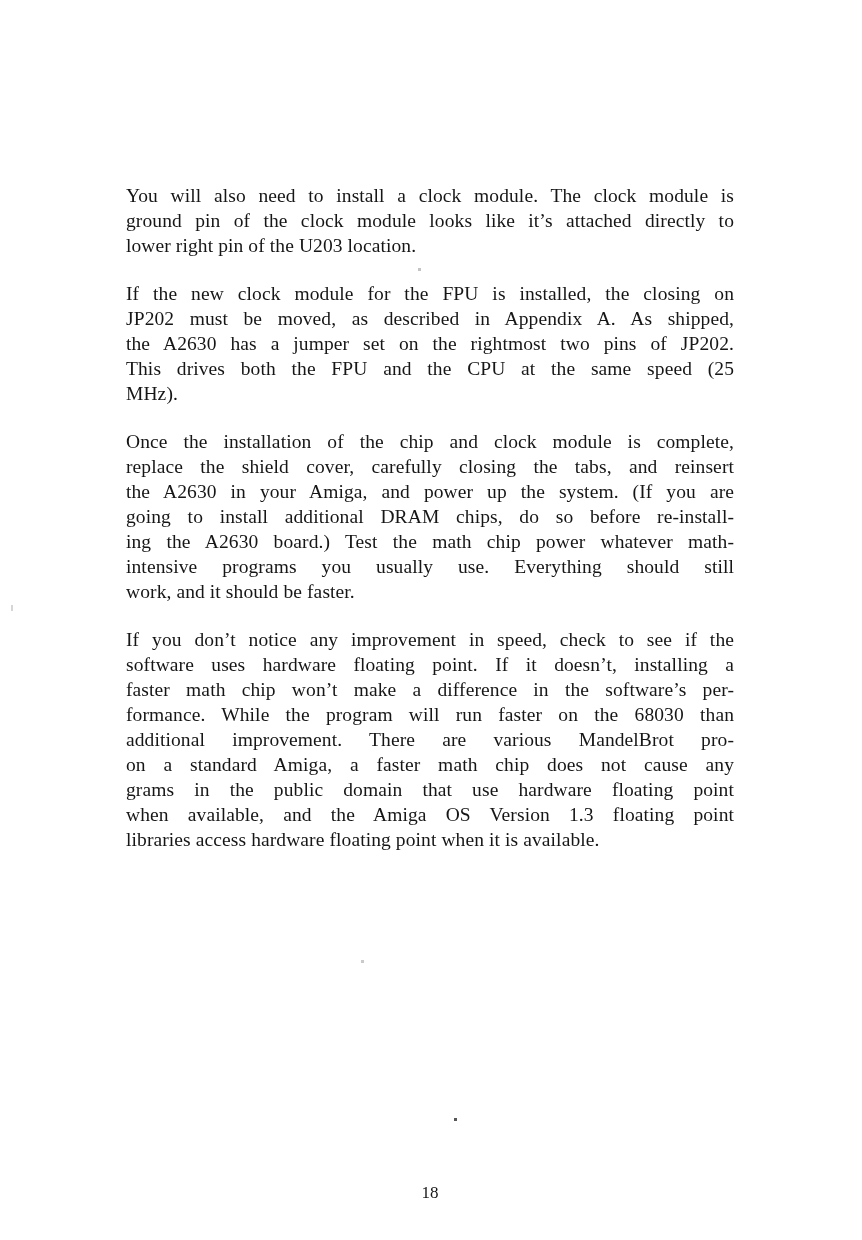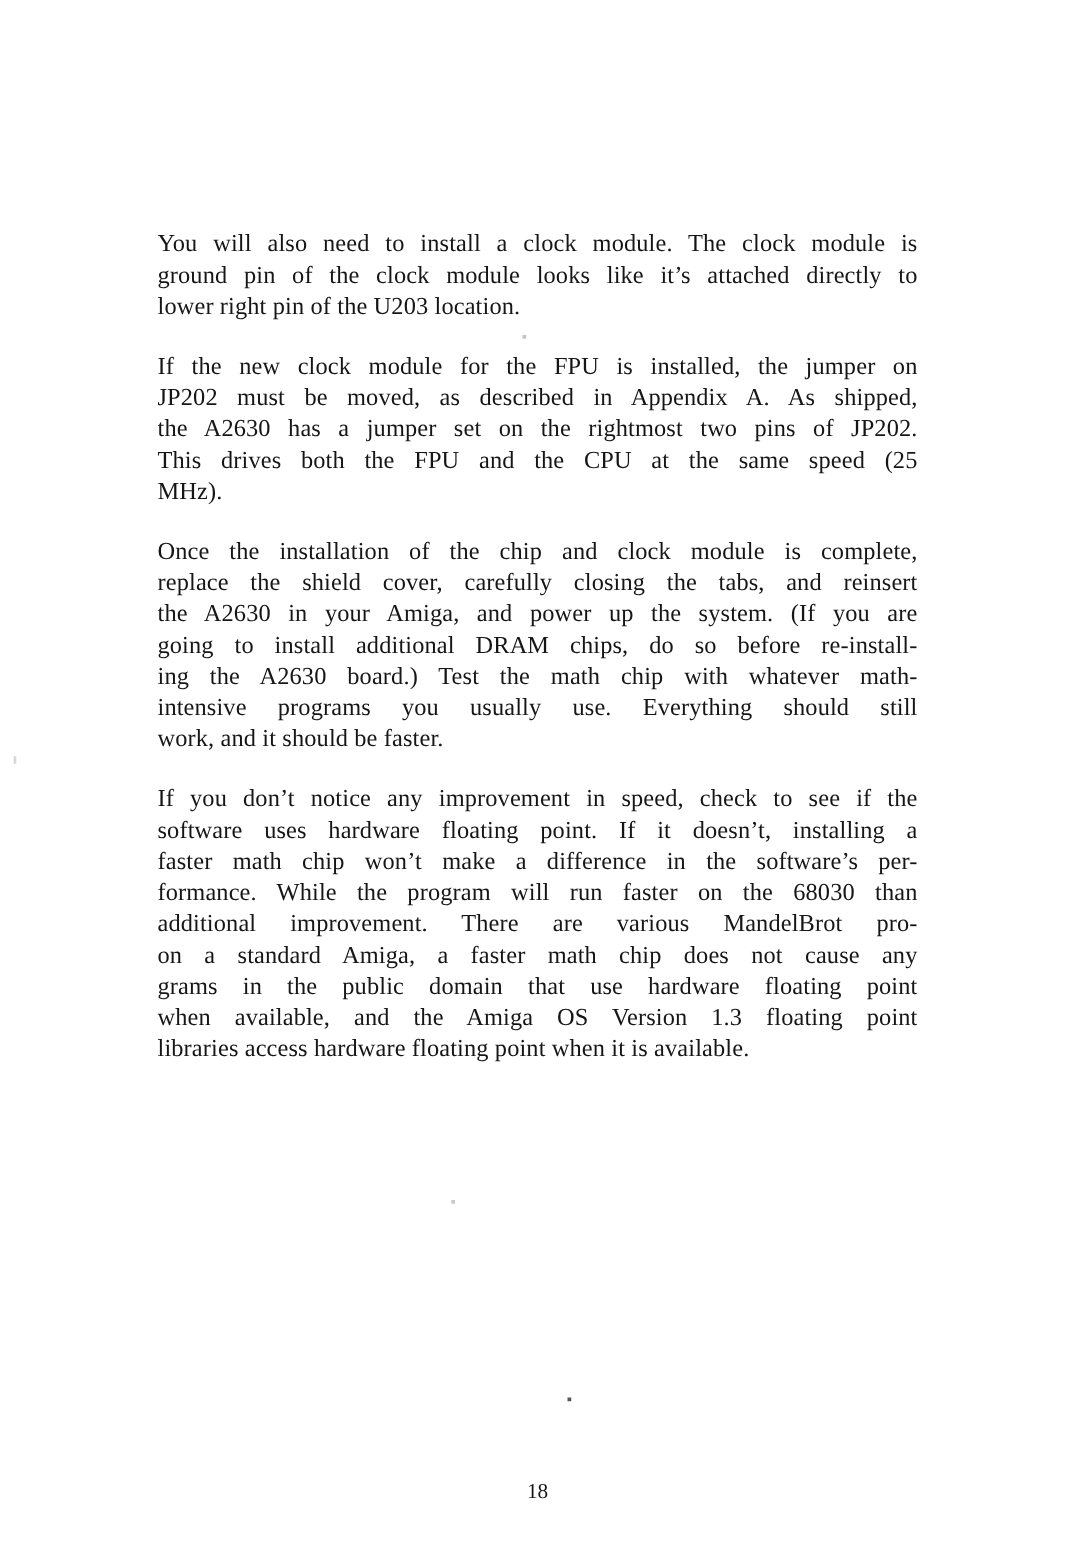--- a/index.html
+++ b/index.html
@@ -66,32 +66,32 @@
 
 <div class="page">
 
   <div class="text-block">
       <div class="para">
         <div class="line">You will also need to install a clock module. The clock module is</div>
         <div class="line">ground pin of the clock module looks like it’s attached directly to</div>
         <div class="line last">lower right pin of the U203 location.</div>
       </div>
       <div class="para">
-        <div class="line">If the new clock module for the FPU is installed, the jumper on</div>
+        <div class="line">If the new clock module for the FPU is installed, the closing on</div>
         <div class="line">JP202 must be moved, as described in Appendix A. As shipped,</div>
         <div class="line">the A2630 has a jumper set on the rightmost two pins of JP202.</div>
         <div class="line">This drives both the FPU and the CPU at the same speed (25</div>
         <div class="line last">MHz).</div>
       </div>
       <div class="para">
         <div class="line">Once the installation of the chip and clock module is complete,</div>
         <div class="line">replace the shield cover, carefully closing the tabs, and reinsert</div>
         <div class="line">the A2630 in your Amiga, and power up the system. (If you are</div>
         <div class="line">going to install additional DRAM chips, do so before re-install-</div>
-        <div class="line">ing the A2630 board.) Test the math chip with whatever math-</div>
+        <div class="line">ing the A2630 board.) Test the math chip power whatever math-</div>
         <div class="line">intensive programs you usually use. Everything should still</div>
         <div class="line last">work, and it should be faster.</div>
       </div>
       <div class="para">
         <div class="line">If you don’t notice any improvement in speed, check to see if the</div>
         <div class="line">software uses hardware floating point. If it doesn’t, installing a</div>
         <div class="line">faster math chip won’t make a difference in the software’s per-</div>
         <div class="line">formance. While the program will run faster on the 68030 than</div>
         <div class="line">additional improvement. There are various MandelBrot pro-</div>
         <div class="line">on a standard Amiga, a faster math chip does not cause any</div>

